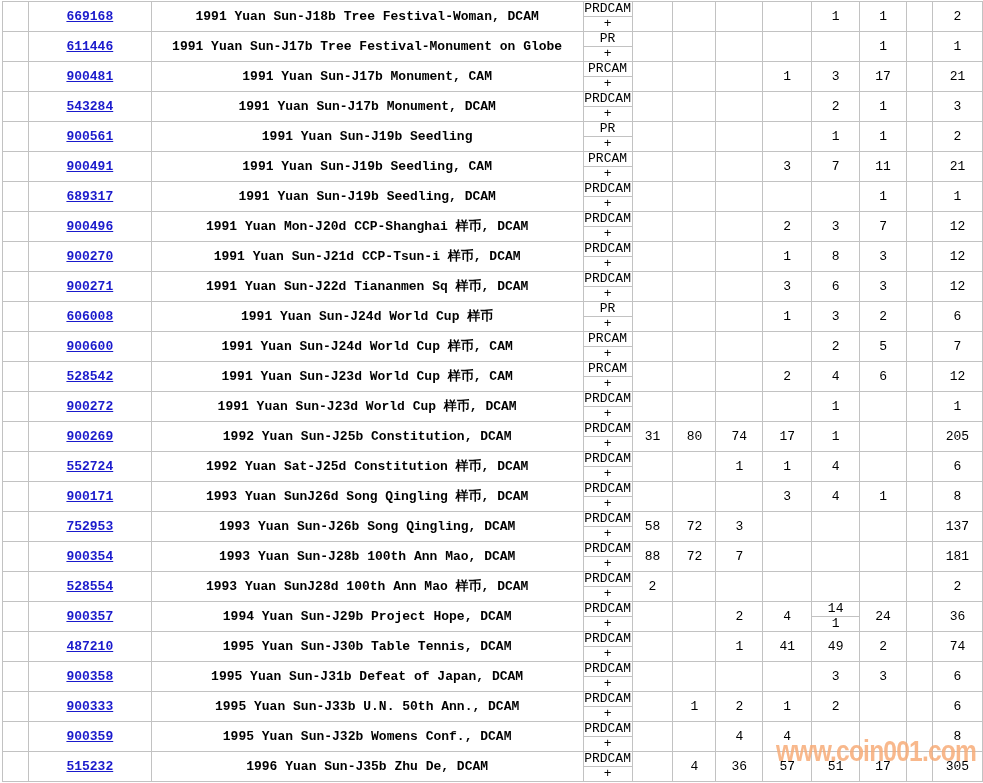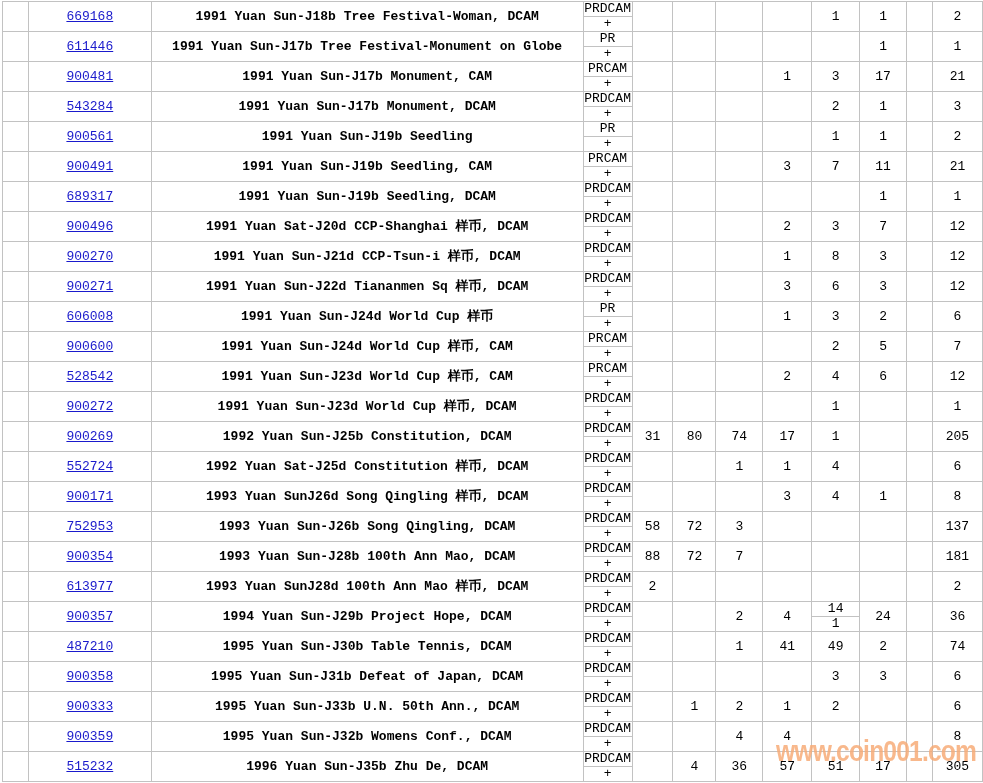--- a/index.html
+++ b/index.html
@@ -13,21 +13,21 @@
   }
   table.pop td{
     border:1px solid #c2c2c2;
     padding:0;margin:0;
     height:14px;
     font-size:13px;line-height:14px;
     text-align:center;vertical-align:middle;
     color:#000;white-space:nowrap;overflow:hidden;
   }
   td.idcell a{
-    color:#1a1acc;text-decoration:underline;cursor:pointer;
+    color:#1a1acc;text-decoration:underline;cursor:pointer;font-weight:bold;
   }
   td.gradecell{font-size:13px;}
   td.desccell{font-size:13px;font-weight:bold;}
   .watermark{
     position:absolute;left:776px;top:735px;
     font-family:"Liberation Sans",sans-serif;
     font-weight:bold;font-size:30px;line-height:32px;
     letter-spacing:-1px;
     transform:scaleX(.82);transform-origin:left top;
     opacity:.85;pointer-events:none;
@@ -167,21 +167,21 @@
         <td class="valcell" rowspan="2">1</td>
         <td class="valcell" rowspan="2"></td>
         <td class="valcell totalcell" rowspan="2">1</td>
       </tr>
       <tr>
         <td class="gradecell grade-plus">+</td>
       </tr>
       <tr>
         <td class="spacercell" rowspan="2"></td>
         <td class="idcell" rowspan="2"><a href="#">900496</a></td>
-        <td class="desccell" rowspan="2">1991 Yuan Sat-J20d CCP-Shanghai 样币, DCAM</td>
+        <td class="desccell" rowspan="2">1991 Yuan Mon-J20d CCP-Shanghai 样币, DCAM</td>
         <td class="gradecell grade-top">PRDCAM</td>
         <td class="valcell" rowspan="2"></td>
         <td class="valcell" rowspan="2"></td>
         <td class="valcell" rowspan="2"></td>
         <td class="valcell" rowspan="2">2</td>
         <td class="valcell" rowspan="2">3</td>
         <td class="valcell" rowspan="2">7</td>
         <td class="valcell" rowspan="2"></td>
         <td class="valcell totalcell" rowspan="2">12</td>
       </tr>
@@ -370,21 +370,21 @@
         <td class="valcell" rowspan="2"></td>
         <td class="valcell" rowspan="2"></td>
         <td class="valcell" rowspan="2"></td>
         <td class="valcell totalcell" rowspan="2">181</td>
       </tr>
       <tr>
         <td class="gradecell grade-plus">+</td>
       </tr>
       <tr>
         <td class="spacercell" rowspan="2"></td>
-        <td class="idcell" rowspan="2"><a href="#">613977</a></td>
+        <td class="idcell" rowspan="2"><a href="#">528554</a></td>
         <td class="desccell" rowspan="2">1993 Yuan SunJ28d 100th Ann Mao 样币, DCAM</td>
         <td class="gradecell grade-top">PRDCAM</td>
         <td class="valcell" rowspan="2">2</td>
         <td class="valcell" rowspan="2"></td>
         <td class="valcell" rowspan="2"></td>
         <td class="valcell" rowspan="2"></td>
         <td class="valcell" rowspan="2"></td>
         <td class="valcell" rowspan="2"></td>
         <td class="valcell" rowspan="2"></td>
         <td class="valcell totalcell" rowspan="2">2</td>

